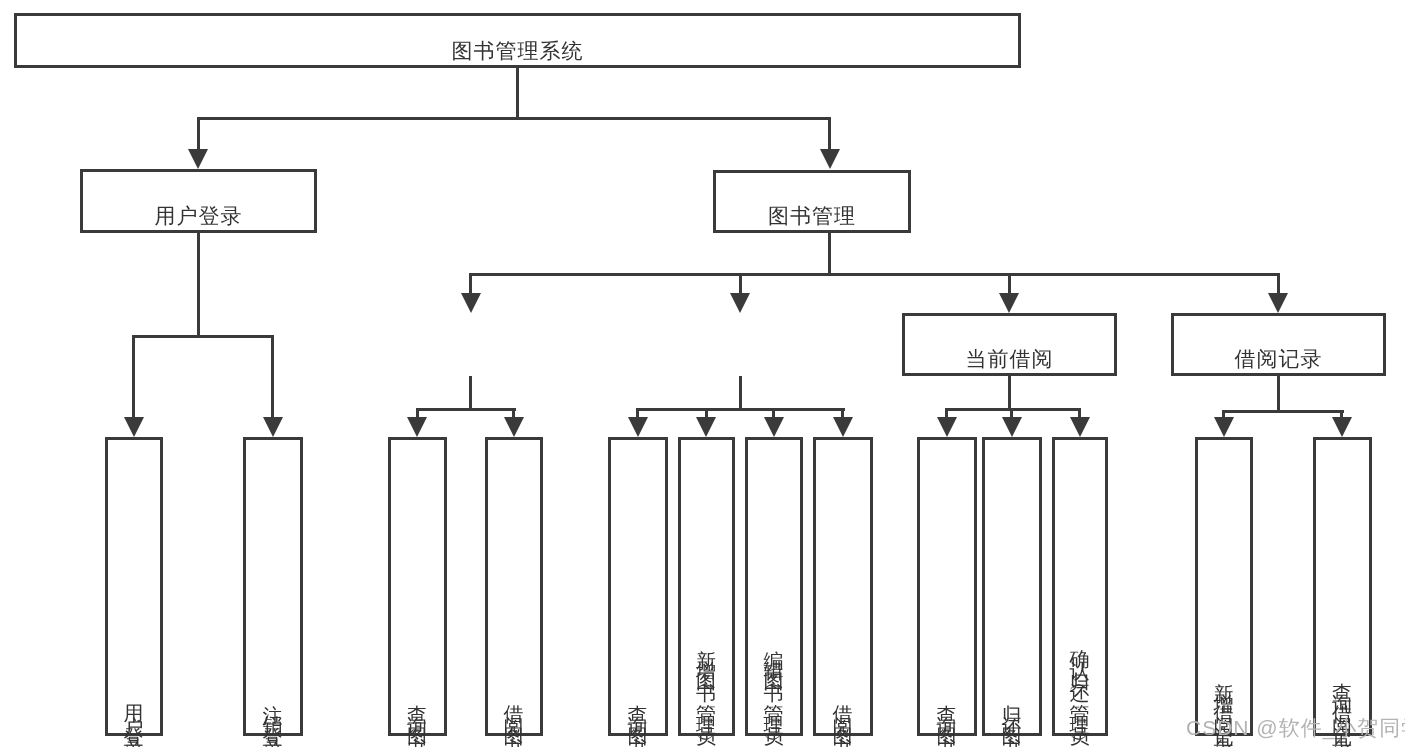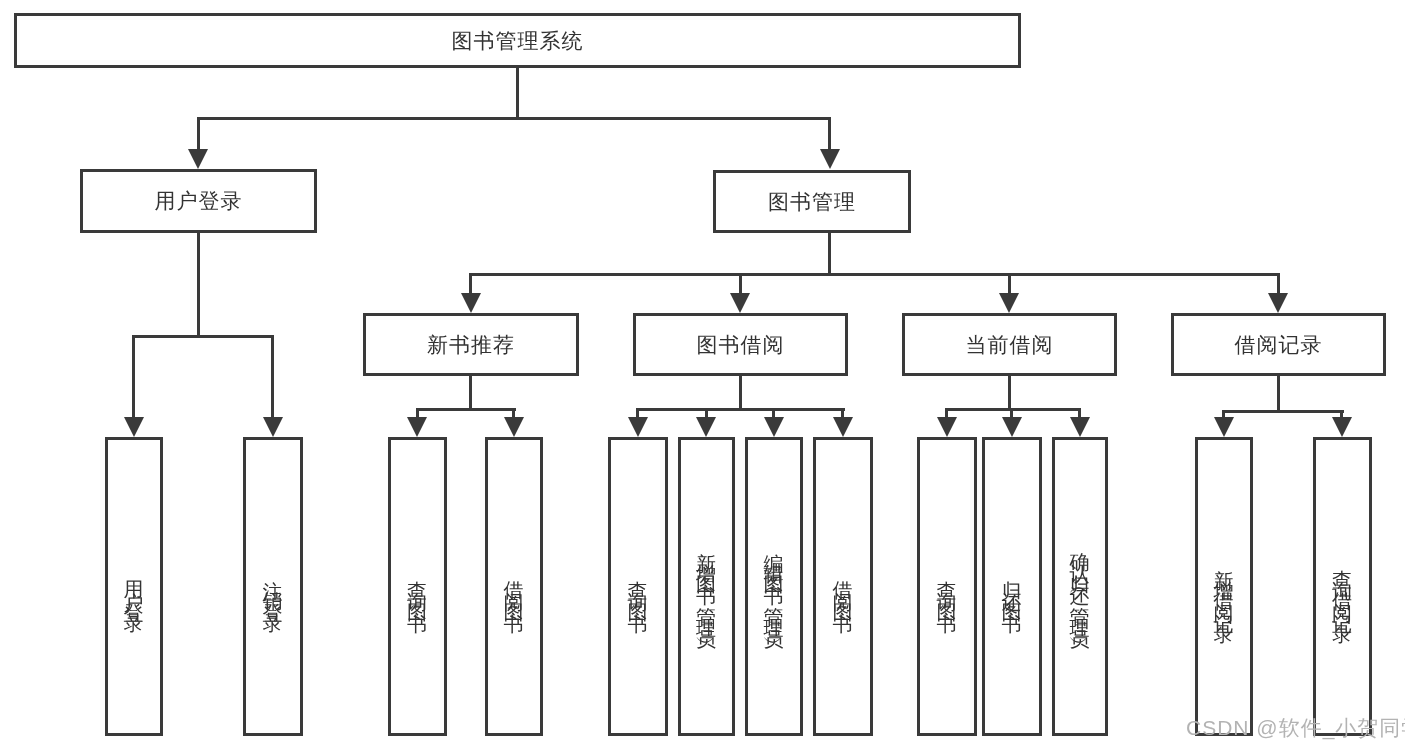--- a/index.html
+++ b/index.html
@@ -16,21 +16,21 @@
     font-family:"Liberation Sans","DejaVu Sans",sans-serif;
     color:var(--text);
     overflow:hidden;
   }
   .box{
     position:absolute;
     box-sizing:border-box;
     background:#fff;
     border:3px solid var(--line);
     display:flex;
-    align-items:center;
+    align-items:flex-end;
     justify-content:center;
     font-size:21px;
     letter-spacing:1px;
     color:var(--text);
     z-index:2;
   }
   .vbox span{
     writing-mode:vertical-rl;
     letter-spacing:11px;
     font-size:20px;
@@ -86,26 +86,20 @@
   <div class="line" style="left:469px;top:273px;width:811px;height:3px"></div>
   <div class="line" style="left:469px;top:273px;width:3px;height:24px"></div>
   <div class="arrow" style="left:461px;top:293px"></div>
   <div class="line" style="left:739px;top:273px;width:3px;height:24px"></div>
   <div class="arrow" style="left:730px;top:293px"></div>
   <div class="line" style="left:1008px;top:273px;width:3px;height:24px"></div>
   <div class="arrow" style="left:999px;top:293px"></div>
   <div class="line" style="left:1277px;top:273px;width:3px;height:24px"></div>
   <div class="arrow" style="left:1268px;top:293px"></div>
 
-  <div class="box" style="left:363px;top:313px;width:216px;height:63px">
-    <span>新书推荐</span>
-  </div>
-  <div class="box" style="left:633px;top:313px;width:215px;height:63px">
-    <span>图书借阅</span>
-  </div>
   <div class="box" style="left:902px;top:313px;width:215px;height:63px">
     <span>当前借阅</span>
   </div>
   <div class="box" style="left:1171px;top:313px;width:215px;height:63px">
     <span>借阅记录</span>
   </div>
 
   <div class="line" style="left:197px;top:233px;width:3px;height:105px"></div>
   <div class="line" style="left:132px;top:335px;width:142px;height:3px"></div>
   <div class="line" style="left:132px;top:335px;width:3px;height:86px"></div>

